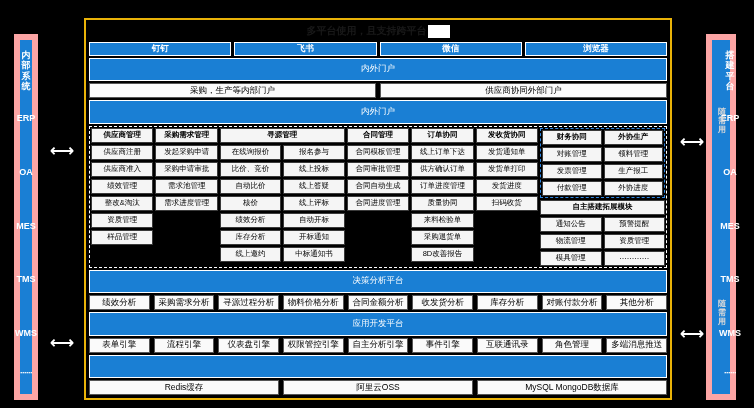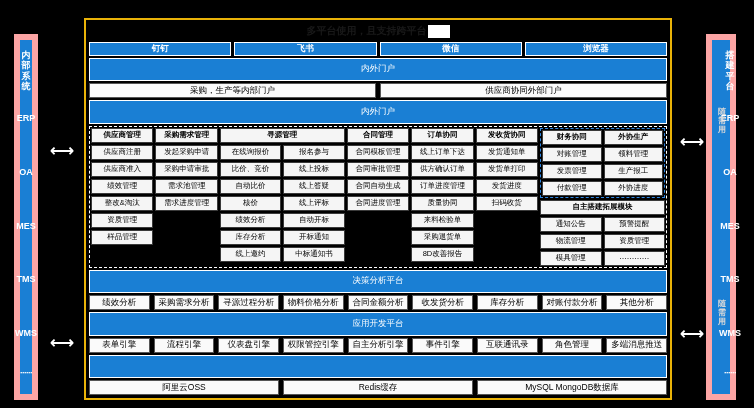--- a/index.html
+++ b/index.html
@@ -290,18 +290,18 @@
     <div class="wcell">权限管控引擎</div>
     <div class="wcell">自主分析引擎</div>
     <div class="wcell">事件引擎</div>
     <div class="wcell">互联通讯录</div>
     <div class="wcell">角色管理</div>
     <div class="wcell">多端消息推送</div>
   </div>
 
   <div class="bluebar"></div>
   <div class="bottomrow">
+    <div class="bcell">Redis缓存</div>
     <div class="bcell">阿里云OSS</div>
-    <div class="bcell">Redis缓存</div>
     <div class="bcell">MySQL MongoDB数据库</div>
   </div>
 
 </div>
 
 </body></html>

